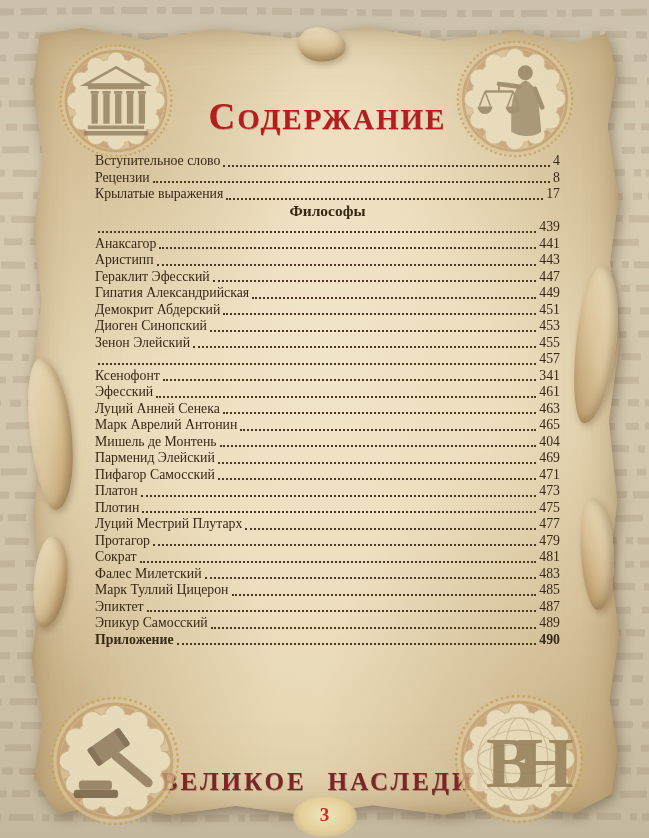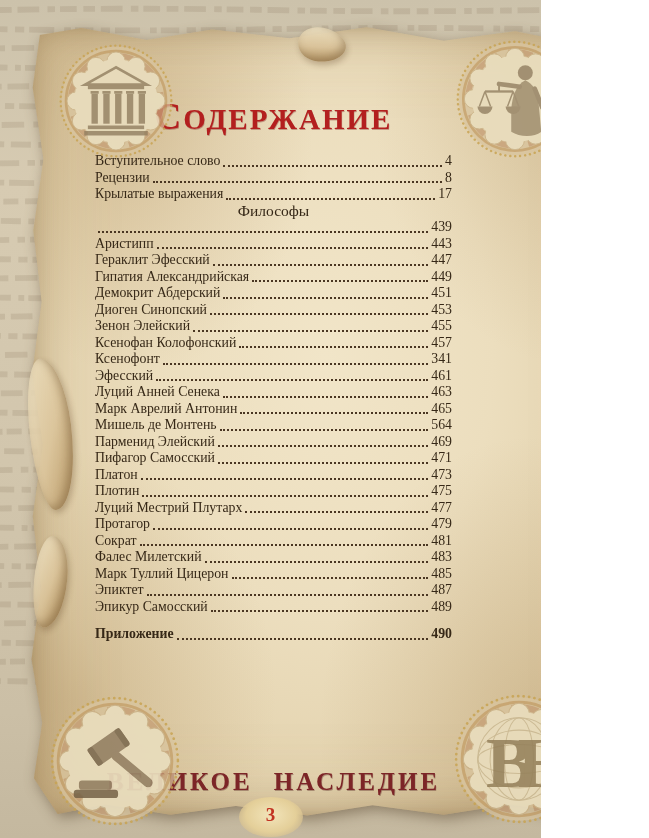--- a/index.html
+++ b/index.html
@@ -1,20 +1,20 @@
 <!DOCTYPE html>
 <html><head>
 <meta charset="utf-8">
 <style>
   * { margin:0; padding:0; box-sizing:border-box; }
   html,body { width:649px; height:838px; }
   body { font-family:"Liberation Serif","DejaVu Serif",serif; overflow:hidden; }
 
   .stage {
-    position:relative; width:541px; height:838px; overflow:hidden;
+    position:relative; width:649px; height:838px; overflow:hidden;
     background:linear-gradient(180deg,#ccc2ab 0%,#d7cbb2 22%,#d2c6ad 55%,#cbbfa6 85%,#c4b89f 100%);
   }
   .bg-script { position:absolute; inset:0; z-index:1; }
 
   
   .page-wrap { position:absolute; left:0; top:0; width:649px; height:838px; z-index:2;
     filter:drop-shadow(3px 4px 7px rgba(70,52,28,.45)); }
   .page {
     position:absolute; left:28px; top:24px; width:594px; height:794px;
     background:
@@ -60,22 +60,22 @@
     color:#b31f1f; text-shadow:.5px .8px 0 rgba(125,25,25,.35);
   }
   .title::first-letter { font-size:37px; }
 
   .toc { position:absolute; left:95px; right:89px; top:153px; color:#362817; }
   .toc-row { display:flex; align-items:flex-end; line-height:16.5px; font-size:13.8px; }
   .toc-row .lbl { white-space:nowrap; }
   .toc-row .dots { flex:1; border-bottom:2px dotted #4a3622; margin:0 3px 3px 3px; min-width:10px; }
   .toc-row .pg { white-space:nowrap; }
   .toc-row.bold { font-weight:bold; }
-  .section-heading { display:block; text-align:center; font-size:15.5px; font-weight:normal; line-height:16.5px; }
-  .appendix { margin-top:11px; }
+  .section-heading { display:block; text-align:center; font-size:15.5px; font-weight:bold; line-height:16.5px; }
+  .appendix { }
 
   .footer-title {
     position:absolute; left:95px; right:89px; top:768px; text-align:center;
     font-size:25px; font-weight:bold; letter-spacing:3px; word-spacing:12px;
     color:#7c2527; text-shadow:.6px .8px 0 rgba(80,25,25,.35); z-index:6;
   }
   .page-badge {
     position:absolute; left:50%; top:797px; transform:translateX(-50%);
     width:64px; height:40px; border-radius:50%; z-index:6;
     background:radial-gradient(ellipse at 50% 45%, #f2e4ba 0%, #e4cf99 55%, rgba(214,190,140,.55) 78%, rgba(214,190,140,0) 100%);
@@ -158,20 +158,25 @@
             <span class="pg">17</span>
           </div>
         </div>
       <h2 class="section-heading">Философы</h2>
       <div id="philosopher-list">
           <div class="toc-row">
             <span class="dots"></span>
             <span class="pg">439</span>
           </div>
           <div class="toc-row">
+            <span class="lbl">Анаксагор</span>
+            <span class="dots"></span>
+            <span class="pg">441</span>
+          </div>
+          <div class="toc-row">
             <span class="lbl">Аристипп</span>
             <span class="dots"></span>
             <span class="pg">443</span>
           </div>
           <div class="toc-row">
             <span class="lbl">Гераклит Эфесский</span>
             <span class="dots"></span>
             <span class="pg">447</span>
           </div>
           <div class="toc-row">
@@ -188,21 +193,20 @@
             <span class="lbl">Диоген Синопский</span>
             <span class="dots"></span>
             <span class="pg">453</span>
           </div>
           <div class="toc-row">
             <span class="lbl">Зенон Элейский</span>
             <span class="dots"></span>
             <span class="pg">455</span>
           </div>
           <div class="toc-row">
-            <span class="lbl">Ксенофан Колофонский</span>
             <span class="dots"></span>
             <span class="pg">457</span>
           </div>
           <div class="toc-row">
             <span class="lbl">Ксенофонт</span>
             <span class="dots"></span>
             <span class="pg">341</span>
           </div>
           <div class="toc-row">
             <span class="lbl">Эфесский</span>
@@ -215,21 +219,21 @@
             <span class="pg">463</span>
           </div>
           <div class="toc-row">
             <span class="lbl">Марк Аврелий Антонин</span>
             <span class="dots"></span>
             <span class="pg">465</span>
           </div>
           <div class="toc-row">
             <span class="lbl">Мишель де Монтень</span>
             <span class="dots"></span>
-            <span class="pg">564</span>
+            <span class="pg">404</span>
           </div>
           <div class="toc-row">
             <span class="lbl">Парменид Элейский</span>
             <span class="dots"></span>
             <span class="pg">469</span>
           </div>
           <div class="toc-row">
             <span class="lbl">Пифагор Самосский</span>
             <span class="dots"></span>
             <span class="pg">471</span>

